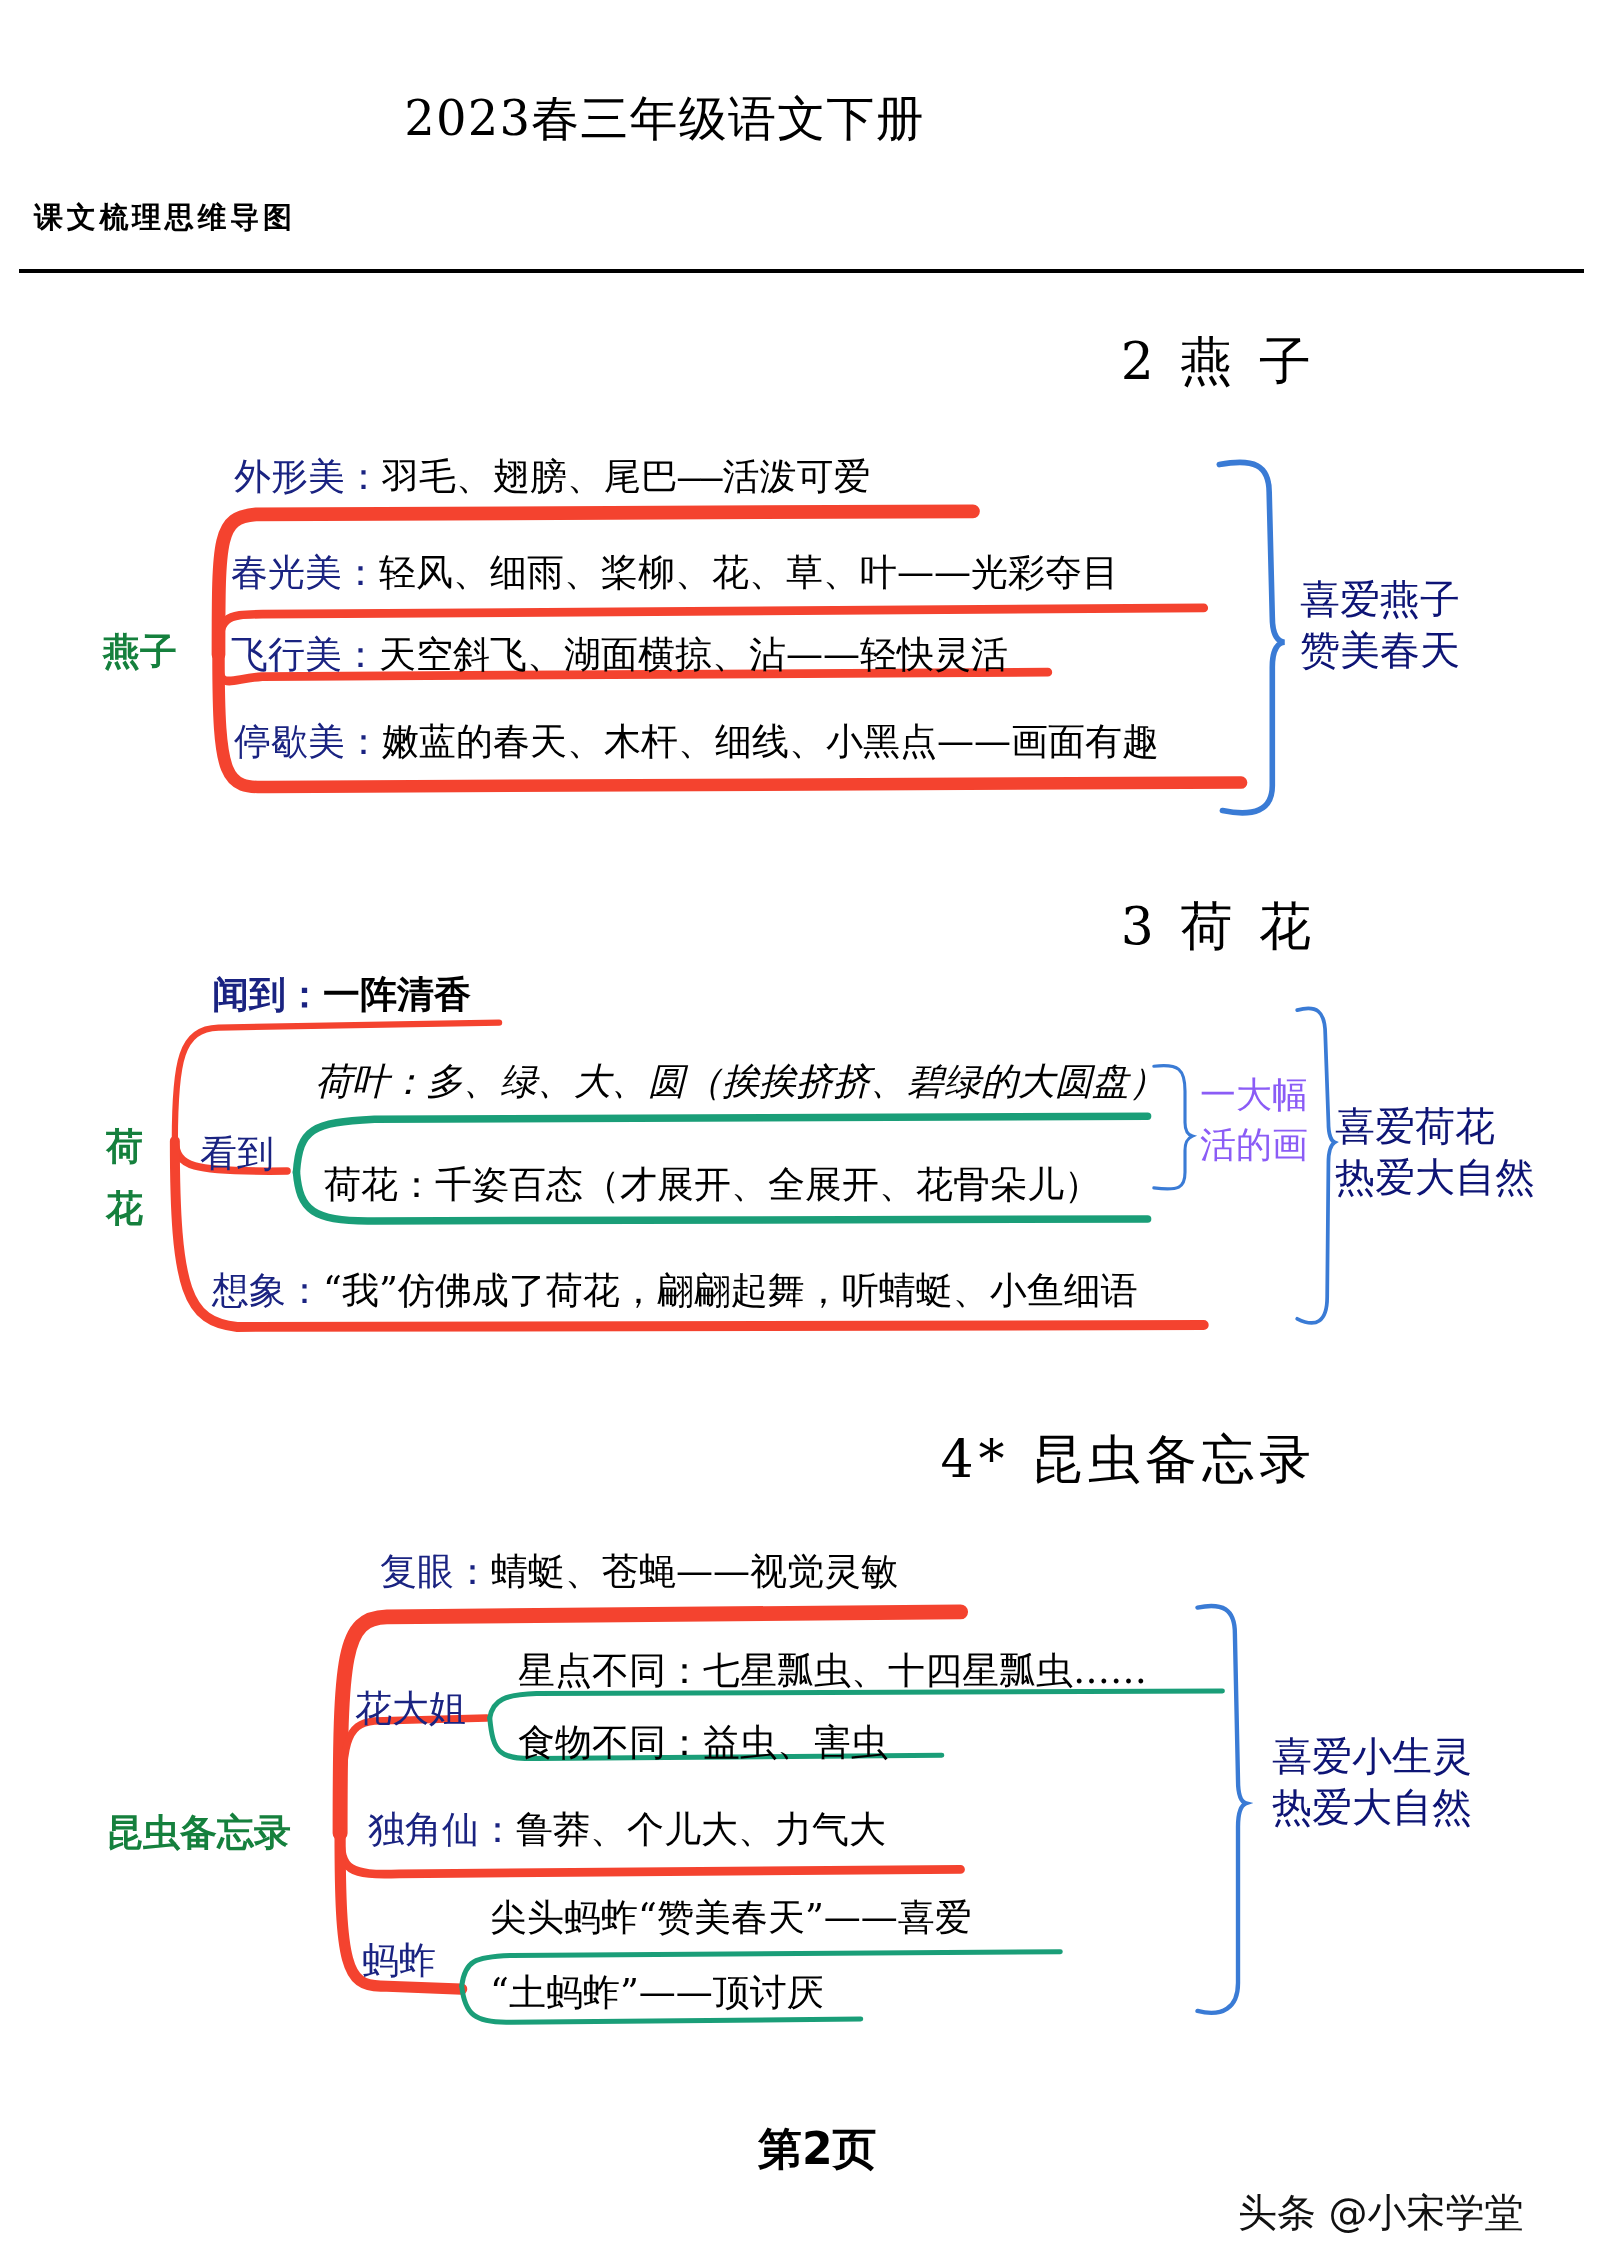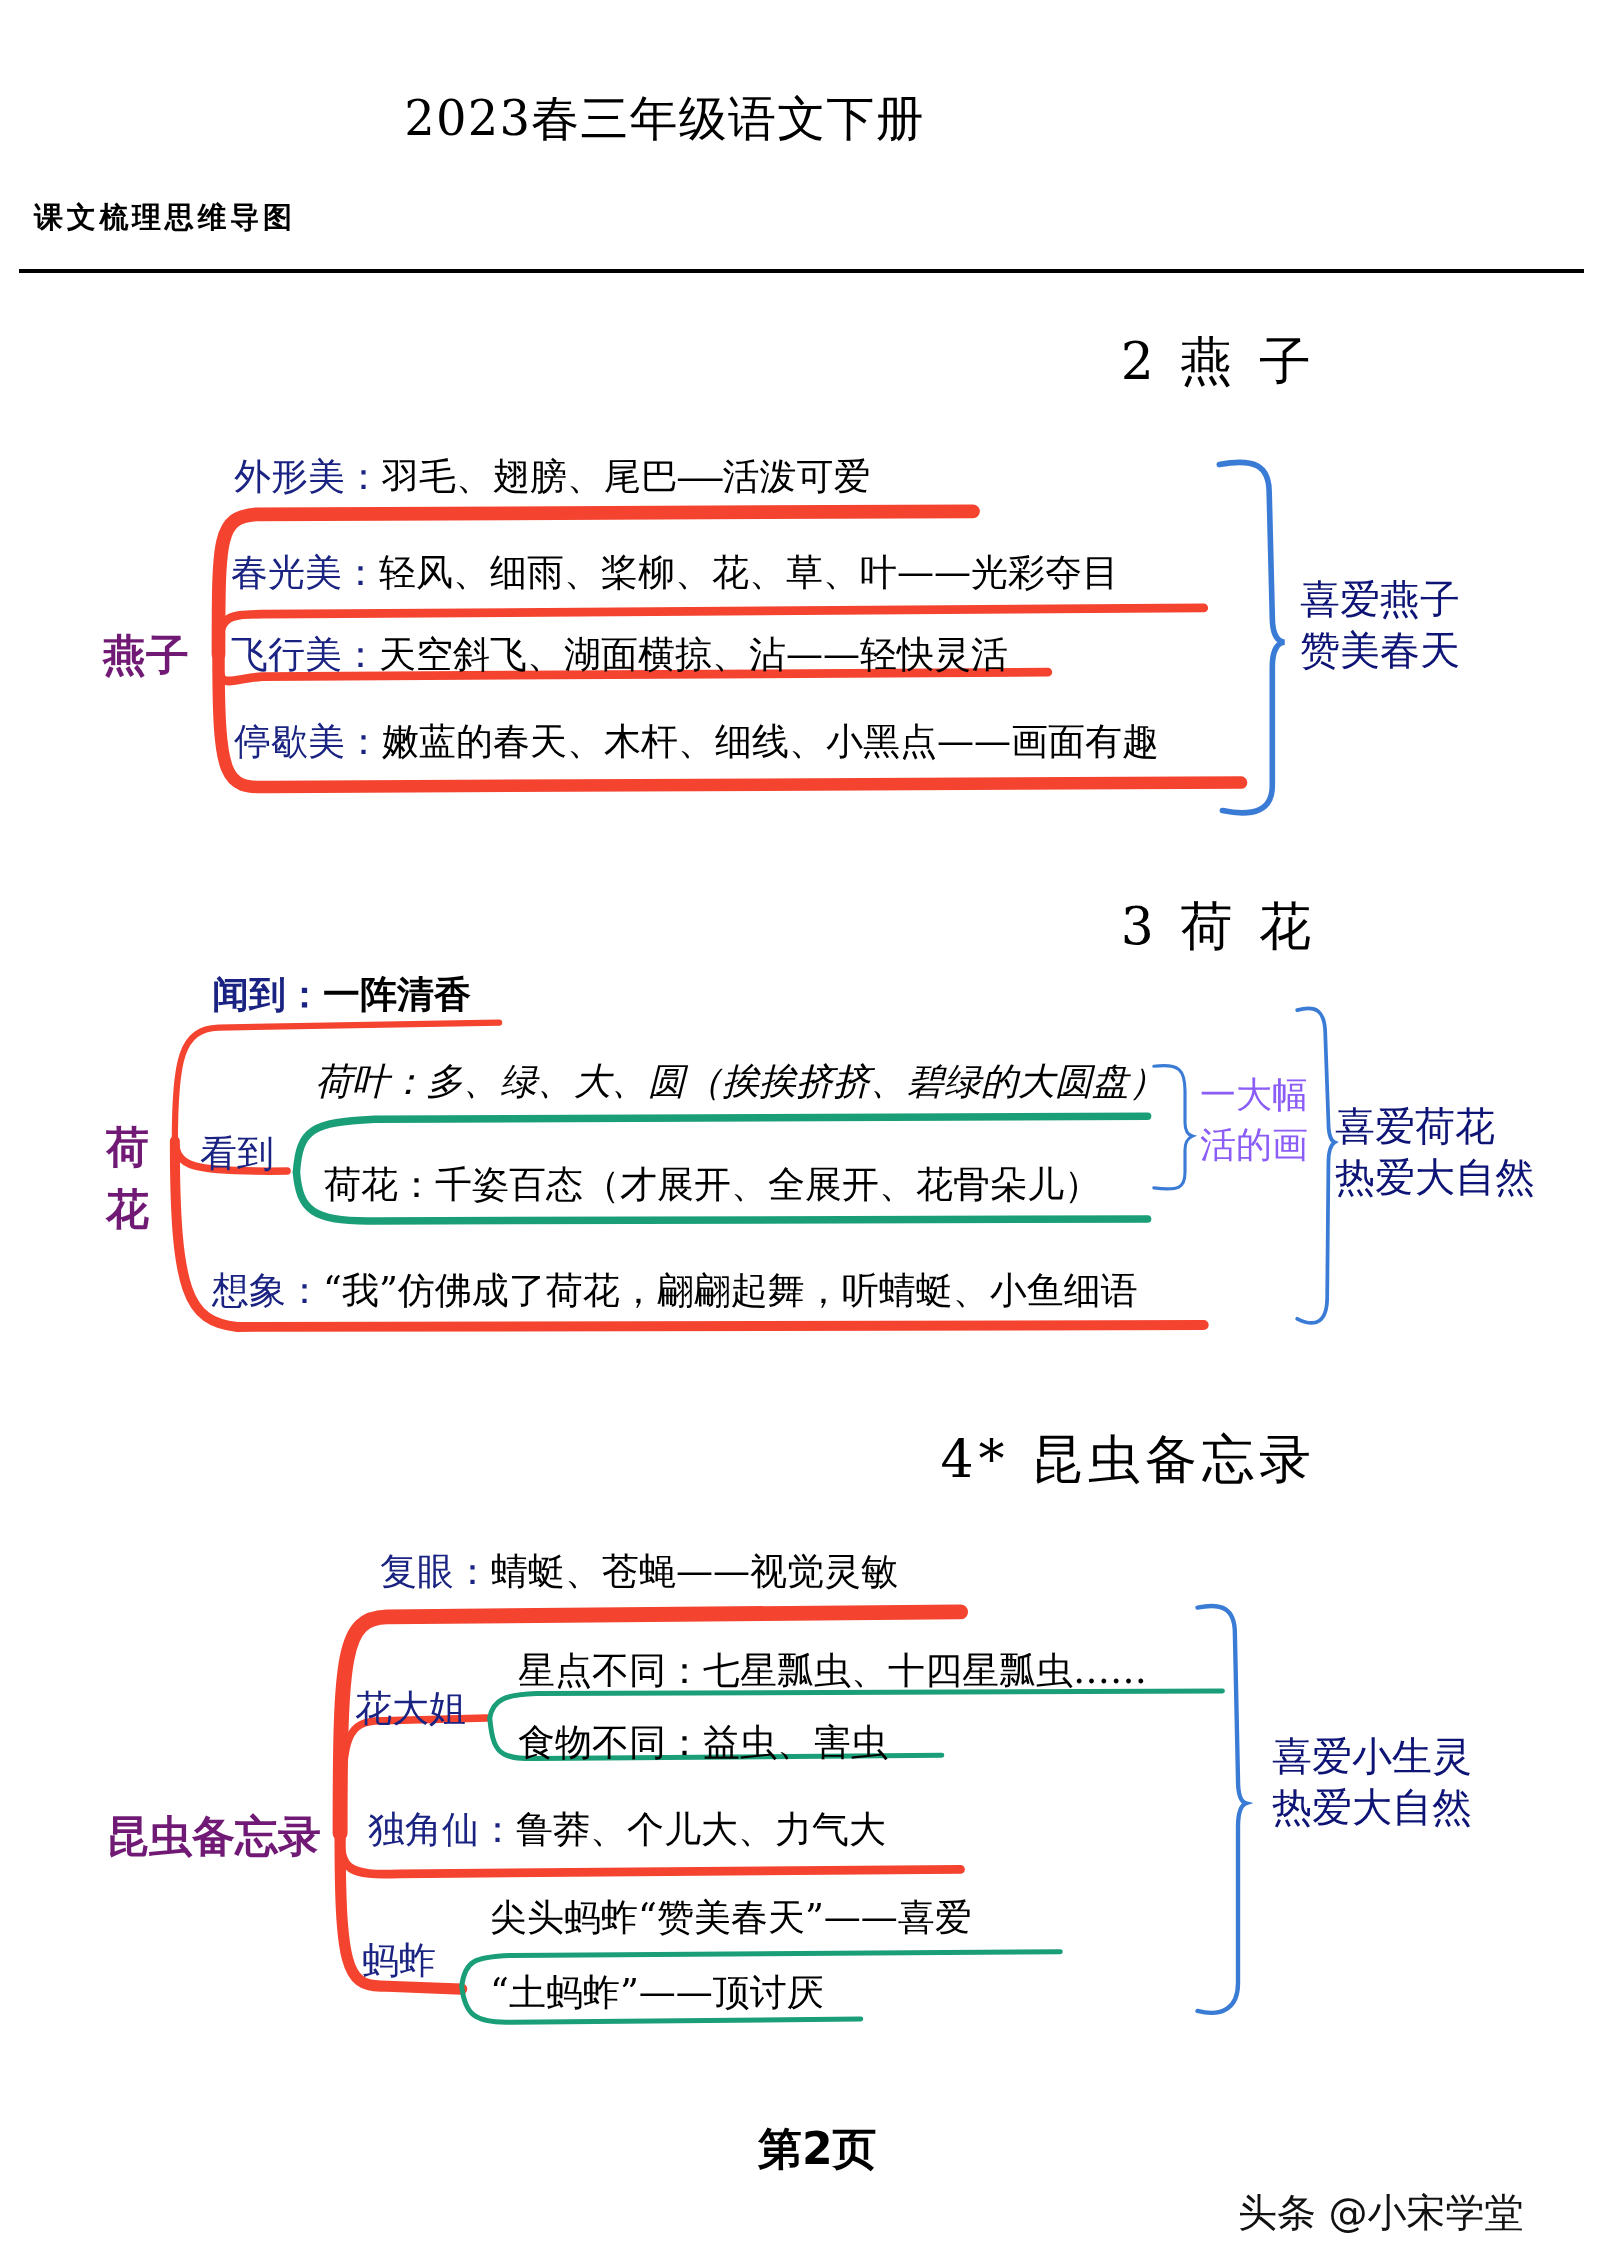--- a/index.html
+++ b/index.html
@@ -4,21 +4,21 @@
 <style>
   html, body { margin: 0; padding: 0; background: #ffffff; }
   body { width: 1623px; height: 2261px; position: relative; overflow: hidden;
          font-family: "DejaVu Serif", "Liberation Serif", serif; color: #000; }
   .abs { position: absolute; white-space: nowrap; }
   .title { font-size: 48px; left: 0; width: 1297px; text-align: center; top: 87px; letter-spacing: 1.2px; margin-left: 16px; }
   .subtitle { font-size: 29px; font-weight: bold; left: 0; width: 1623px; text-align: left; top: 198px;
               font-family: "DejaVu Sans", sans-serif; letter-spacing: 3.7px; padding-left: 34px; }
   .rule { left: 18.7px; width: 1565px; height: 4.4px; background: #000; top: 269px; }
   .sec-title { font-size: 52px; left: 0; width: 1316px; text-align: right; letter-spacing: 5px; }
-  .root { font-family: "DejaVu Sans", sans-serif; font-weight: bold; color: #701a75; font-size: 43px; }
+  .root { font-family: "DejaVu Sans", sans-serif; font-weight: bold; color: #15803d; font-size: 37px; }
   .lbl { color: #1a2381; font-size: 37px; }
   .txt { color: #000; font-size: 37px; }
   .concl { font-family: "DejaVu Sans", sans-serif; color: #0d1475; font-size: 40px; line-height: 51px; }
   .mid { color: #8b5cf6; font-size: 36px; line-height: 50px; }
   .footer-page { font-family: "DejaVu Sans", sans-serif; font-weight: bold; font-size: 44px; }
   .watermark { font-family: "DejaVu Sans", sans-serif; font-size: 39px; color: #111; }
   svg.layer { position: absolute; left: 0; top: 0; }
 </style>
 </head>
 <body>

